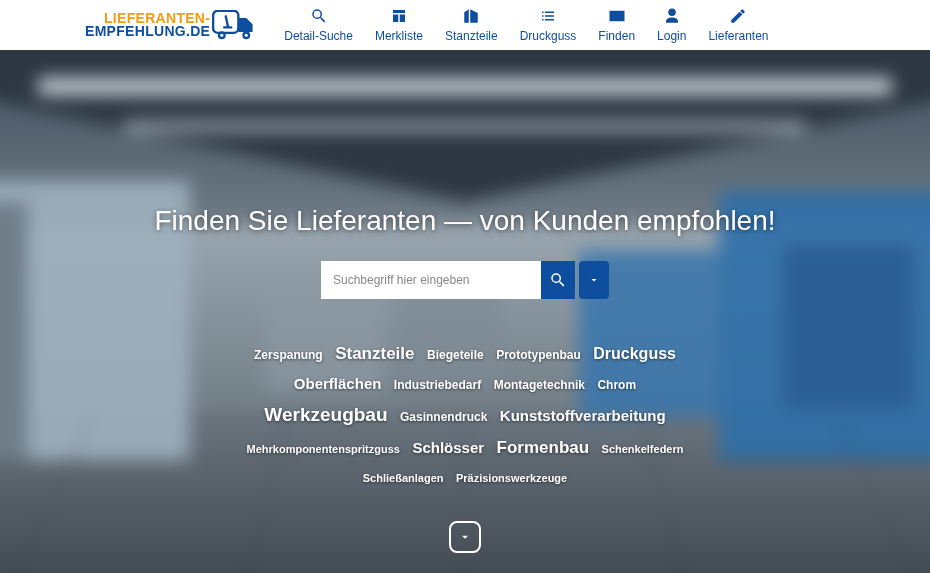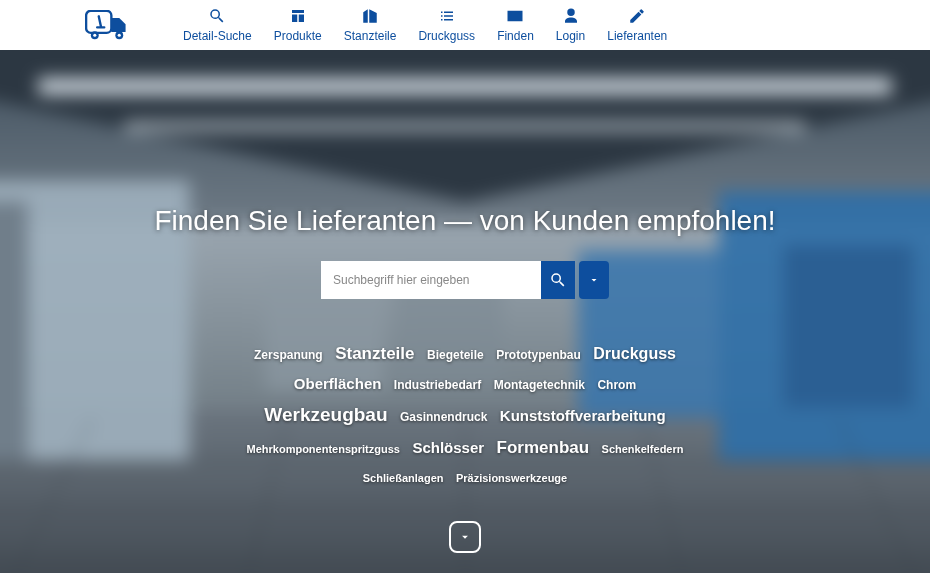--- a/index.html
+++ b/index.html
@@ -4,21 +4,21 @@
 <style>
 *{margin:0;padding:0;box-sizing:border-box;font-family:Arial,sans-serif}
 body{width:930px;height:573px;overflow:hidden;background:#fff}
 .header{height:50px;width:100%;background:#fff;display:flex;align-items:center;justify-content:center;position:relative;z-index:10}
 .header-inner{width:760px;display:flex;align-items:center;gap:8px}
 .logo{display:flex;align-items:center;gap:2px}
 .logo-text{text-align:right;line-height:.95}
 .logo-text .l1{color:#f39c12;font-weight:900;font-size:14px;letter-spacing:.3px}
 .logo-text .l2{color:#0d4e9e;font-weight:900;font-size:14px;letter-spacing:.3px}
 .logo-truck{width:48px;height:30px}
-.nav{display:flex;gap:22px;margin-left:42px}
+.nav{display:flex;gap:22px;margin-left:16px}
 .nav-item{display:flex;flex-direction:column;align-items:center;gap:4px;color:#0d4e9e;font-size:12px;cursor:pointer;text-decoration:none}
 .nav-icon{width:18px;height:18px;display:flex;align-items:center;justify-content:center}
 .nav-icon svg{width:18px;height:18px;fill:#0d4e9e}
 .hero{position:relative;height:523px;width:100%;overflow:hidden}
 .hero-bg{position:absolute;inset:0;filter:blur(8px);transform:scale(1.08)}
 .hero-content{position:relative;z-index:5;display:flex;flex-direction:column;align-items:center;padding-top:155px;color:#fff}
 .hero-title{font-size:28px;font-weight:400;text-shadow:0 1px 5px rgba(0,0,0,.5)}
 .search-row{margin-top:24px;display:flex;align-items:stretch;height:38px}
 .search-input{width:220px;border:none;padding:0 12px;font-size:12px;color:#333;outline:none}
 .search-input::placeholder{color:#888}
@@ -30,20 +30,24 @@
 .tag{color:#fff;font-weight:700;white-space:nowrap;margin:17px 4px;cursor:pointer;text-shadow:0 1px 3px rgba(0,0,0,.55)}
 .scroll-down{position:absolute;bottom:20px;left:50%;transform:translateX(-50%);width:32px;height:32px;border:2px solid #fff;border-radius:8px;display:flex;align-items:center;justify-content:center;cursor:pointer;z-index:5}
 .scroll-down svg{width:14px;height:14px;fill:#fff}
 </style>
 </head>
 <body>
 
 <header class="header">
   <div class="header-inner">
     <div class="logo">
+      <div class="logo-text">
+        <div class="l1">LIEFERANTEN-</div>
+        <div class="l2">EMPFEHLUNG.DE</div>
+      </div>
       <svg class="logo-truck" viewBox="0 0 60 38">
         <rect x="1" y="1" width="32" height="28" rx="6" fill="none" stroke="#0d4e9e" stroke-width="3"></rect>
         <path d="M17 8 L20 22 M15 22 L24 22" stroke="#0d4e9e" stroke-width="3" fill="none" stroke-linecap="round"></path>
         <path d="M33 10 h10 l8 8 v10 h-18" fill="#0d4e9e"></path>
         <circle cx="12" cy="32" r="5" fill="#0d4e9e"></circle>
           <circle cx="12" cy="32" r="2" fill="#fff"></circle>
         <circle cx="43" cy="32" r="5" fill="#0d4e9e"></circle>
           <circle cx="43" cy="32" r="2" fill="#fff"></circle>
       </svg>
     </div>
@@ -55,21 +59,21 @@
             </svg>
           </span>
           <span>Detail-Suche</span>
         </a>
       <a class="nav-item">
           <span class="nav-icon">
             <svg viewBox="0 0 24 24">
               <path d="M4 4h16v4H4zM4 10h7v10H4zm9 0h7v10h-7z"></path>
             </svg>
           </span>
-          <span>Produkte</span>
+          <span>Merkliste</span>
         </a>
       <a class="nav-item">
           <span class="nav-icon">
             <svg viewBox="0 0 24 24">
               <path d="M3 21V7l6-4v18zm8 0V3l10 5v13zM5 9h2v2H5zm0 4h2v2H5zm8-2h2v2h-2zm0 4h2v2h-2zm4-4h2v2h-2zm0 4h2v2h-2z"></path>
             </svg>
           </span>
           <span>Stanzteile</span>
         </a>
       <a class="nav-item">

